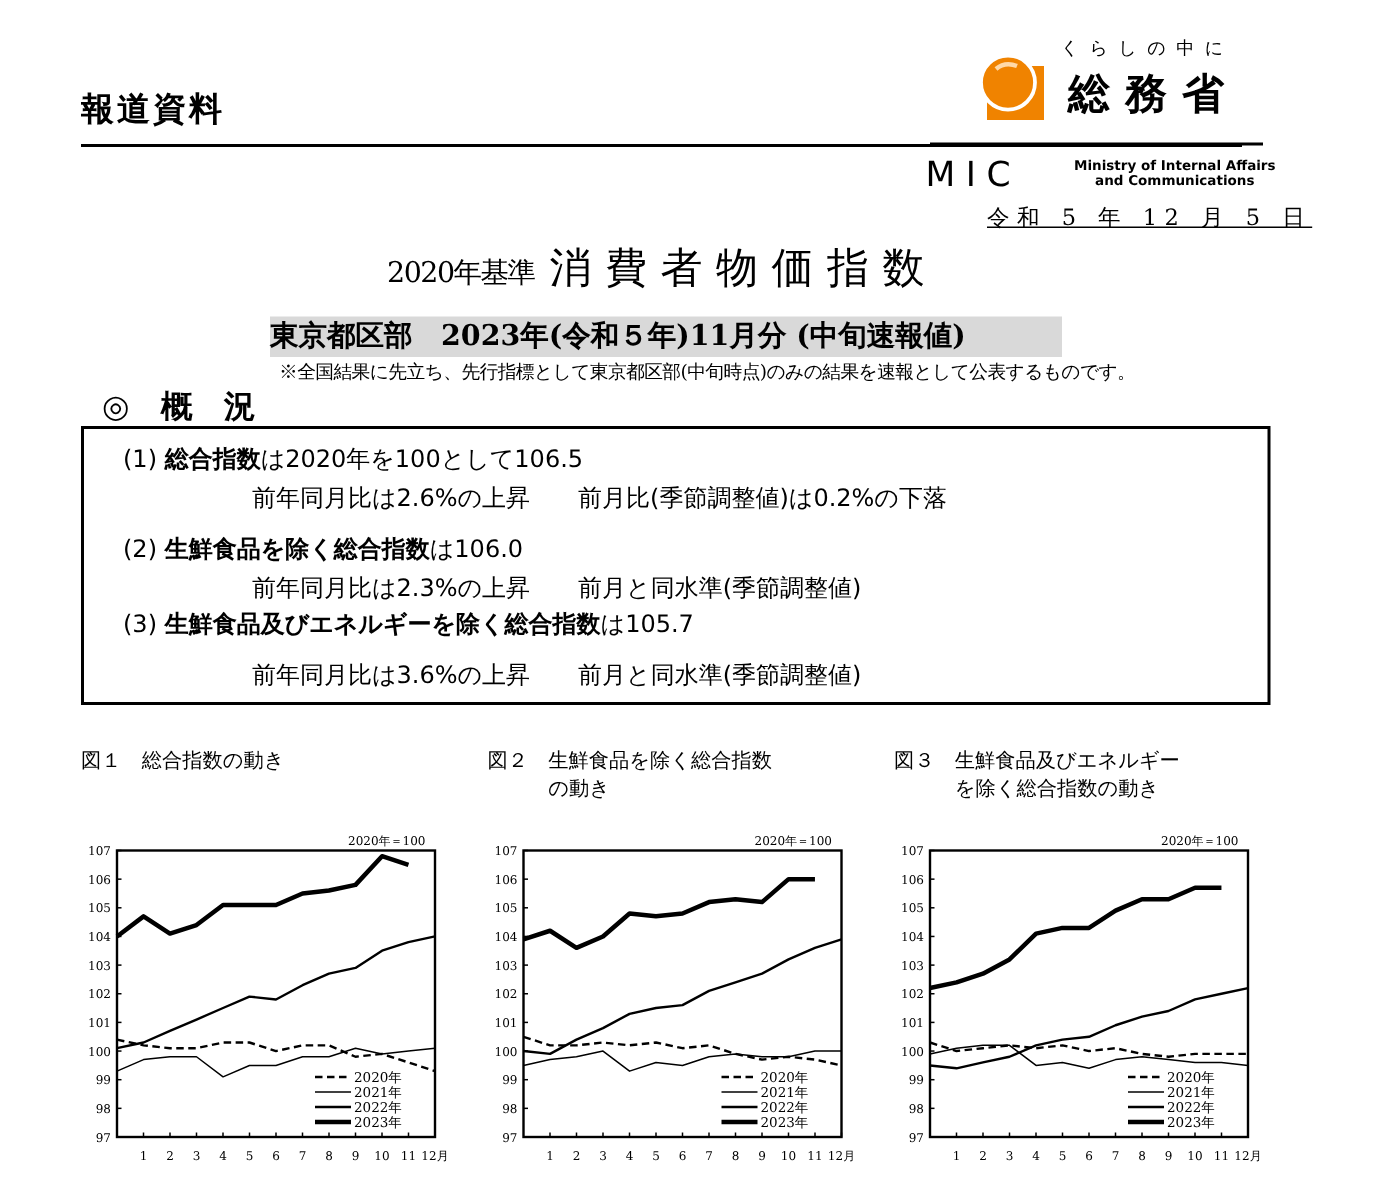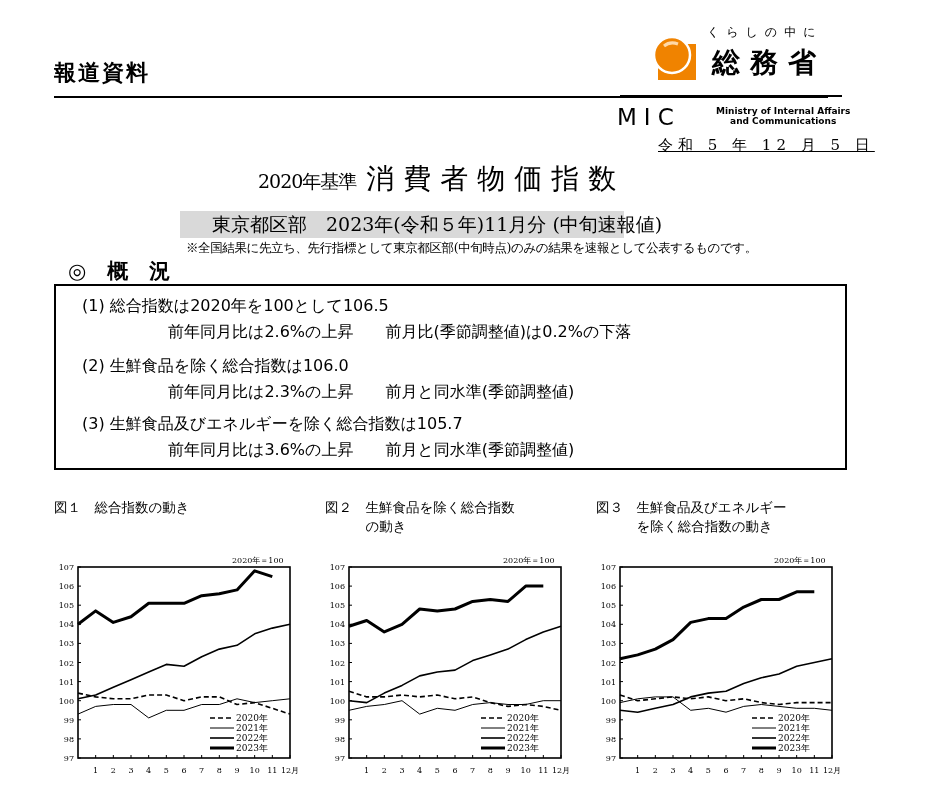--- a/index.html
+++ b/index.html
@@ -9,26 +9,26 @@
   .hd-rule { left: 54px; top: 96px; width: 774px; height: 2px; background: #000; }
   .logo-mark { left: 652px; top: 36px; width: 44px; height: 44px; }
   .logo-tag { left: 707px; top: 24px; font-family: "DejaVu Sans", sans-serif; font-size: 12px; letter-spacing: 7px; }
   .logo-name { left: 712px; top: 44px; font-family: "DejaVu Sans", sans-serif; font-size: 28px; font-weight: bold; letter-spacing: 10px; }
   .mic { left: 617px; top: 104px; font-family: "DejaVu Sans", sans-serif; font-size: 23px; letter-spacing: 7px; }
   .mic-sub { left: 716px; top: 106px; font-family: "DejaVu Sans", sans-serif; font-size: 9px; font-weight: bold; line-height: 10px; text-align: center; }
   .date { left: 658px; top: 136px; font-size: 15px; letter-spacing: 5px; text-decoration: underline; }
   .title { left: 230px; top: 160px; font-size: 28px; margin-left: 28px; }
   .title .pre { font-size: 19px; margin-right: 10px; letter-spacing: -1px; }
   .title .main { letter-spacing: 9px; }
-  .subbar { left: 180px; top: 211px; width: 444px; height: 27px; background: #d9d9d9; font-size: 19px; line-height: 27px; padding-left: 32px; box-sizing: border-box; white-space: nowrap; }
+  .subbar { left: 180px; top: 211px; width: 528px; height: 27px; background: #d9d9d9; font-size: 19px; line-height: 27px; box-sizing: border-box; white-space: nowrap; font-weight: bold; }
   .note { left: 186px; top: 240px; font-size: 12.5px; white-space: nowrap; letter-spacing: -0.4px; }
   .gaikyo { left: 68px; top: 257px; font-family: "DejaVu Sans", sans-serif; font-size: 21px; font-weight: bold; white-space: pre; }
   .box { left: 54px; top: 284px; width: 793px; height: 186px; border: 2px solid #000; box-sizing: border-box; }
   .item-head { position: absolute; left: 26px; font-family: "DejaVu Sans", sans-serif; font-size: 16px; white-space: nowrap; }
-  .item-head b { font-weight: normal; }
+  .item-head b { font-weight: bold; }
   .item-sub { position: absolute; left: 112px; font-family: "DejaVu Sans", sans-serif; font-size: 16px; white-space: pre; }
   .fig-title { font-size: 13.5px; line-height: 19px; white-space: pre; }
   .chart { position: absolute; }
   .chart svg { overflow: visible; }
   .tick { font-size: 8px; font-family: "DejaVu Serif", serif; }
   .legend-t { font-size: 9px; font-family: "DejaVu Serif", serif; }
 </style>
 </head>
 <body>
 
@@ -63,21 +63,21 @@
   <div class="item-head" style="top:10px;">
     <span>(1)</span>&nbsp;<b>総合指数</b><span>は2020年を100として106.5</span>
   </div>
   <div class="item-sub" style="top:36px;">前年同月比は2.6%の上昇　　前月比(季節調整値)は0.2%の下落</div>
 
   <div class="item-head" style="top:70px;">
     <span>(2)</span>&nbsp;<b>生鮮食品を除く総合指数</b><span>は106.0</span>
   </div>
   <div class="item-sub" style="top:96px;">前年同月比は2.3%の上昇　　前月と同水準(季節調整値)</div>
 
-  <div class="item-head" style="top:128px;text-align:right;">
+  <div class="item-head" style="top:120px;text-align:right;">
     <span>(3)</span>&nbsp;<b>生鮮食品及びエネルギーを除く総合指数</b><span>は105.7</span>
   </div>
   <div class="item-sub" style="top:154px;">前年同月比は3.6%の上昇　　前月と同水準(季節調整値)</div>
 </div>
 
 <div class="abs fig-title" style="left:54px;top:498px;">図１　総合指数の動き</div>
 <div class="abs fig-title" style="left:325px;top:498px;">図２　生鮮食品を除く総合指数
 　　　の動き</div>
 <div class="abs fig-title" style="left:596px;top:498px;">図３　生鮮食品及びエネルギー
 　　　を除く総合指数の動き</div>

